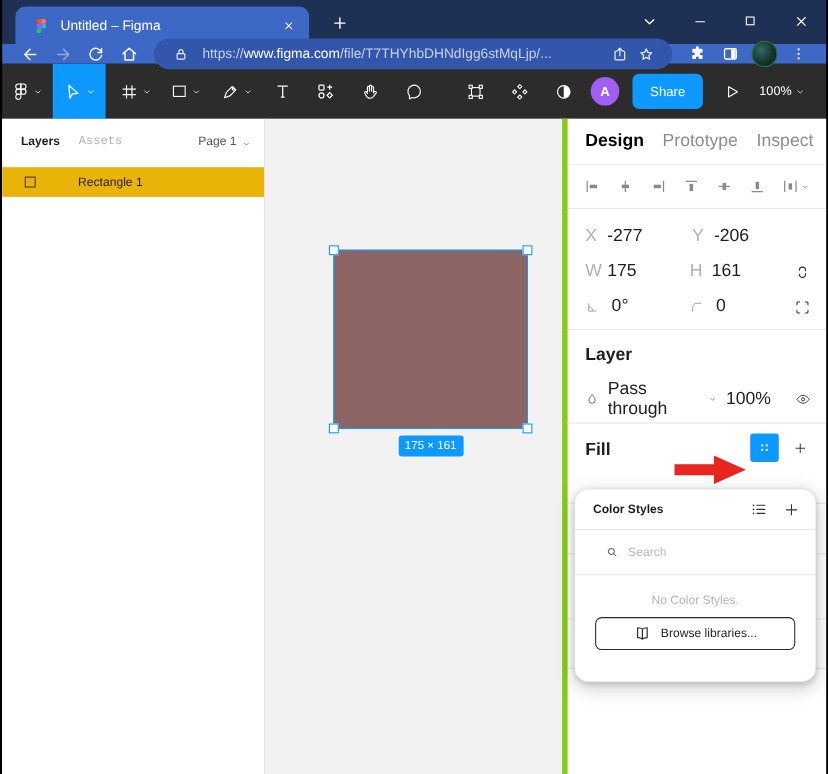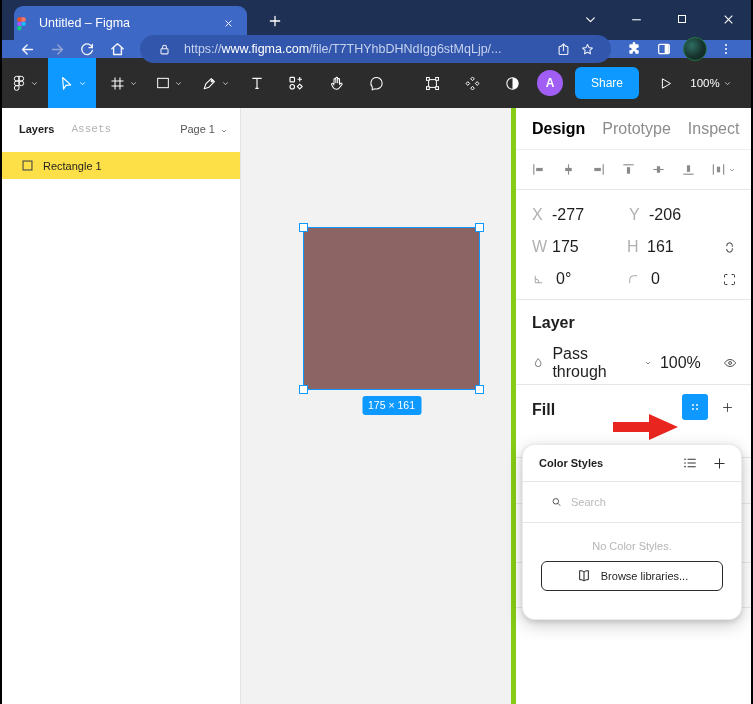--- a/index.html
+++ b/index.html
@@ -2,21 +2,21 @@
 <html><head>
 <meta charset="utf-8">
 <style>
   * { margin:0; padding:0; box-sizing:border-box; }
   html,body { width:753px; height:704px; }
   body { font-family:"Liberation Sans", sans-serif; background:#000; }
   .window { position:relative; width:753px; height:704px; background:#000; padding:0 2px 3px 2px; overflow:hidden; }
 
   
   .titlebar { height:40px; background:#1e3054; display:flex; align-items:flex-end; padding-left:12px; }
-  .tab { width:233px; height:34px; background:#3e68c6; border-radius:9px 9px 0 0; display:flex; align-items:center; padding:0 10px 0 0; }
+  .tab { width:267px; height:34px; background:#3e68c6; border-radius:9px 9px 0 0; display:flex; align-items:center; padding:0 10px 0 16px; }
   .tab-title { flex:1; color:#fff; font-size:12.5px; margin-left:10px; white-space:nowrap; overflow:hidden; }
   .tab-close { width:18px; height:18px; display:flex; align-items:center; justify-content:center; color:#fff; border-radius:50%; cursor:pointer; }
   .newtab { width:28px; height:28px; margin:0 0 5px 14px; display:flex; align-items:center; justify-content:center; color:#fff; }
   .win-controls { margin-left:auto; display:flex; align-self:flex-start; }
   .win-btn { width:46px; height:38px; display:flex; align-items:center; justify-content:center; color:#fff; }
 
   
   .addressbar { height:18px; background:#3e68c6; display:flex; align-items:center; padding:0 10px; }
   .nav-btn { width:30px; height:28px; display:flex; align-items:center; justify-content:center; color:#f2f4fb; }
   .nav-btn.dim { color:#93a5d2; }
@@ -314,21 +314,21 @@
       <div class="lp-header">
         <span class="lp-tab-active">Layers</span>
         <span class="lp-tab">Assets</span>
         <span class="lp-page">
           <span>Page 1</span>
           <svg width="8" height="8" viewBox="0 0 24 24" fill="none" stroke="#777" stroke-width="2.4">
               <path d="M6 9l6 6 6-6"></path>
             </svg>
         </span>
       </div>
-      <div class="lp-row" style="background-color: #fde047;">
+      <div class="lp-row" style="background-color: #eab308; gap: 28px;">
         <span class="sq">
           <svg width="13" height="13" viewBox="0 0 16 16" fill="none" stroke="currentColor" stroke-width="1.3">
               <rect x="2.5" y="2.5" width="11" height="11"></rect>
             </svg>
         </span>
         <span>Rectangle 1</span>
       </div>
     </div>
 
     <div class="canvas">

